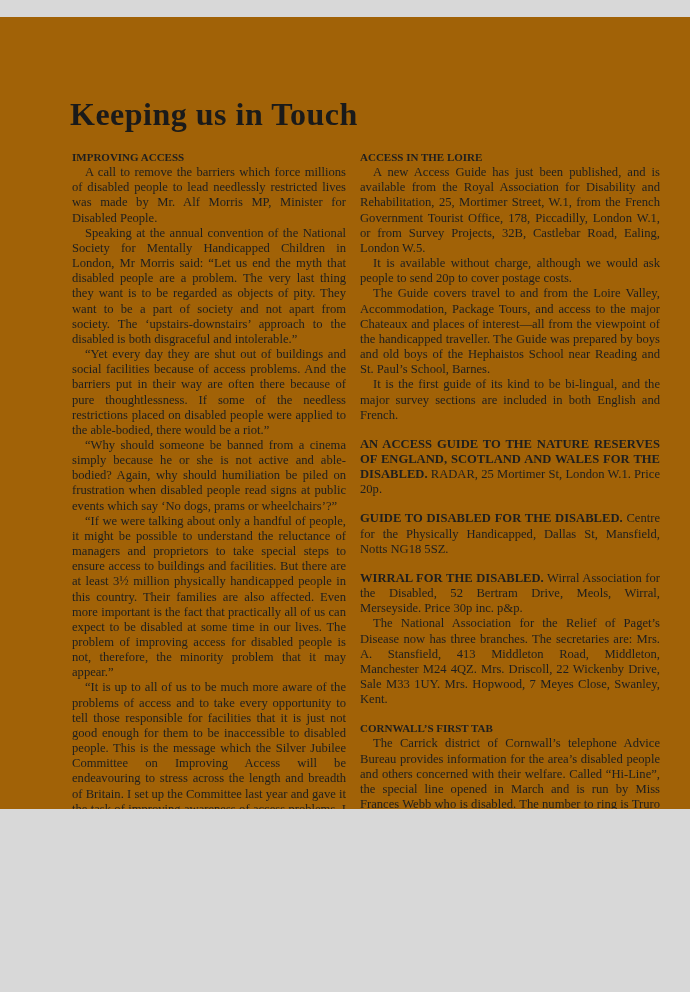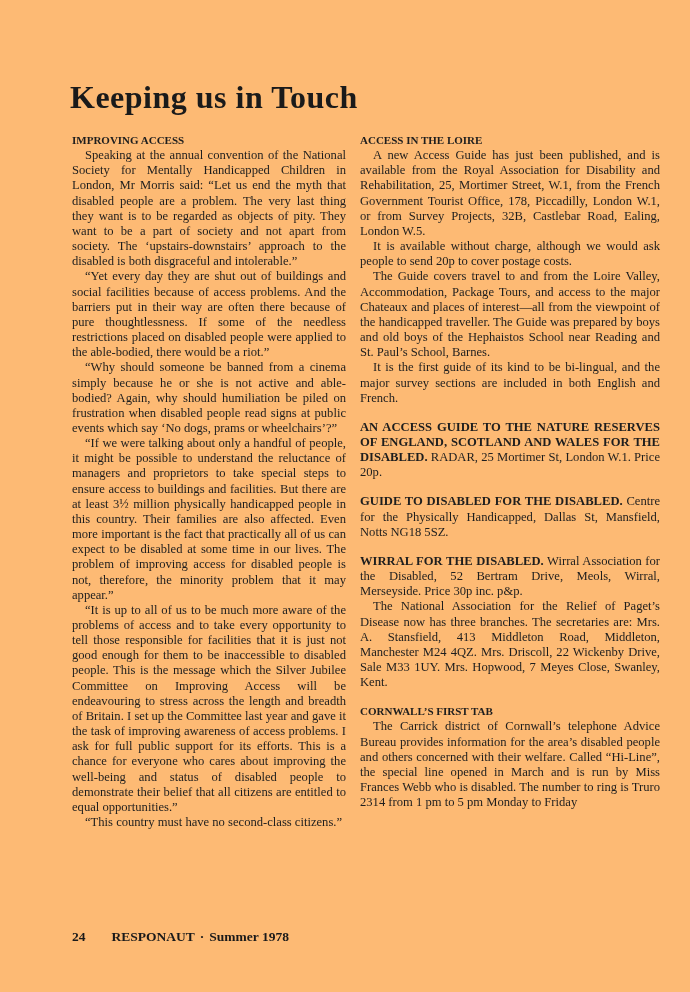--- a/index.html
+++ b/index.html
@@ -1,21 +1,21 @@
 <!DOCTYPE html>
 <html><head>
 <meta charset="utf-8">
 <style>
   html, body { margin: 0; padding: 0; background: #d8d8d8; }
   .page {
     position: relative;
     width: 690px;
-    height: 992px;
-    margin: 0 auto;
-    background: #fdba74;
+    height: 792px;
+    margin: 17px auto;
+    background: #a16207;
     color: #1e1e1e;
     font-family: "Liberation Serif", "DejaVu Serif", serif;
     overflow: hidden;
   }
   .page-title {
     position: absolute;
     left: 70px;
     top: 58px;
     font-size: 32px;
     font-weight: bold;
@@ -55,20 +55,21 @@
 </style>
 </head>
 <body>
 
 <div class="page">
 
   <h1 class="page-title">Keeping us in Touch</h1>
 
   <div class="col col-left">
     <h2 class="sec-heading">IMPROVING ACCESS</h2>
+    <p>A call to remove the barriers which force millions of disabled people to lead needlessly restricted lives was made by Mr. Alf Morris MP, Minister for Disabled People.</p>
     <p>Speaking at the annual convention of the National Society for Mentally Handicapped Children in London, Mr Morris said: “Let us end the myth that disabled people are a problem. The very last thing they want is to be regarded as objects of pity. They want to be a part of society and not apart from society. The ‘upstairs-downstairs’ approach to the disabled is both disgraceful and intolerable.”</p>
     <p>“Yet every day they are shut out of buildings and social facilities because of access problems. And the barriers put in their way are often there because of pure thoughtlessness. If some of the needless restrictions placed on disabled people were applied to the able-bodied, there would be a riot.”</p>
     <p>“Why should someone be banned from a cinema simply because he or she is not active and able-bodied? Again, why should humiliation be piled on frustration when disabled people read signs at public events which say ‘No dogs, prams or wheelchairs’?”</p>
     <p>“If we were talking about only a handful of people, it might be possible to understand the reluctance of managers and proprietors to take special steps to ensure access to buildings and facilities. But there are at least 3½ million physically handicapped people in this country. Their families are also affected. Even more important is the fact that practically all of us can expect to be disabled at some time in our lives. The problem of improving access for disabled people is not, therefore, the minority problem that it may appear.”</p>
     <p>“It is up to all of us to be much more aware of the problems of access and to take every opportunity to tell those responsible for facilities that it is just not good enough for them to be inaccessible to disabled people. This is the message which the Silver Jubilee Committee on Improving Access will be endeavouring to stress across the length and breadth of Britain. I set up the Committee last year and gave it the task of improving awareness of access problems. I ask for full public support for its efforts. This is a chance for everyone who cares about improving the well-being and status of disabled people to demonstrate their belief that all citizens are entitled to equal opportunities.”</p>
     <p>“This country must have no second-class citizens.”</p>
   </div>
 
   <div class="col col-right">
     <h2 class="sec-heading">ACCESS IN THE LOIRE</h2>

